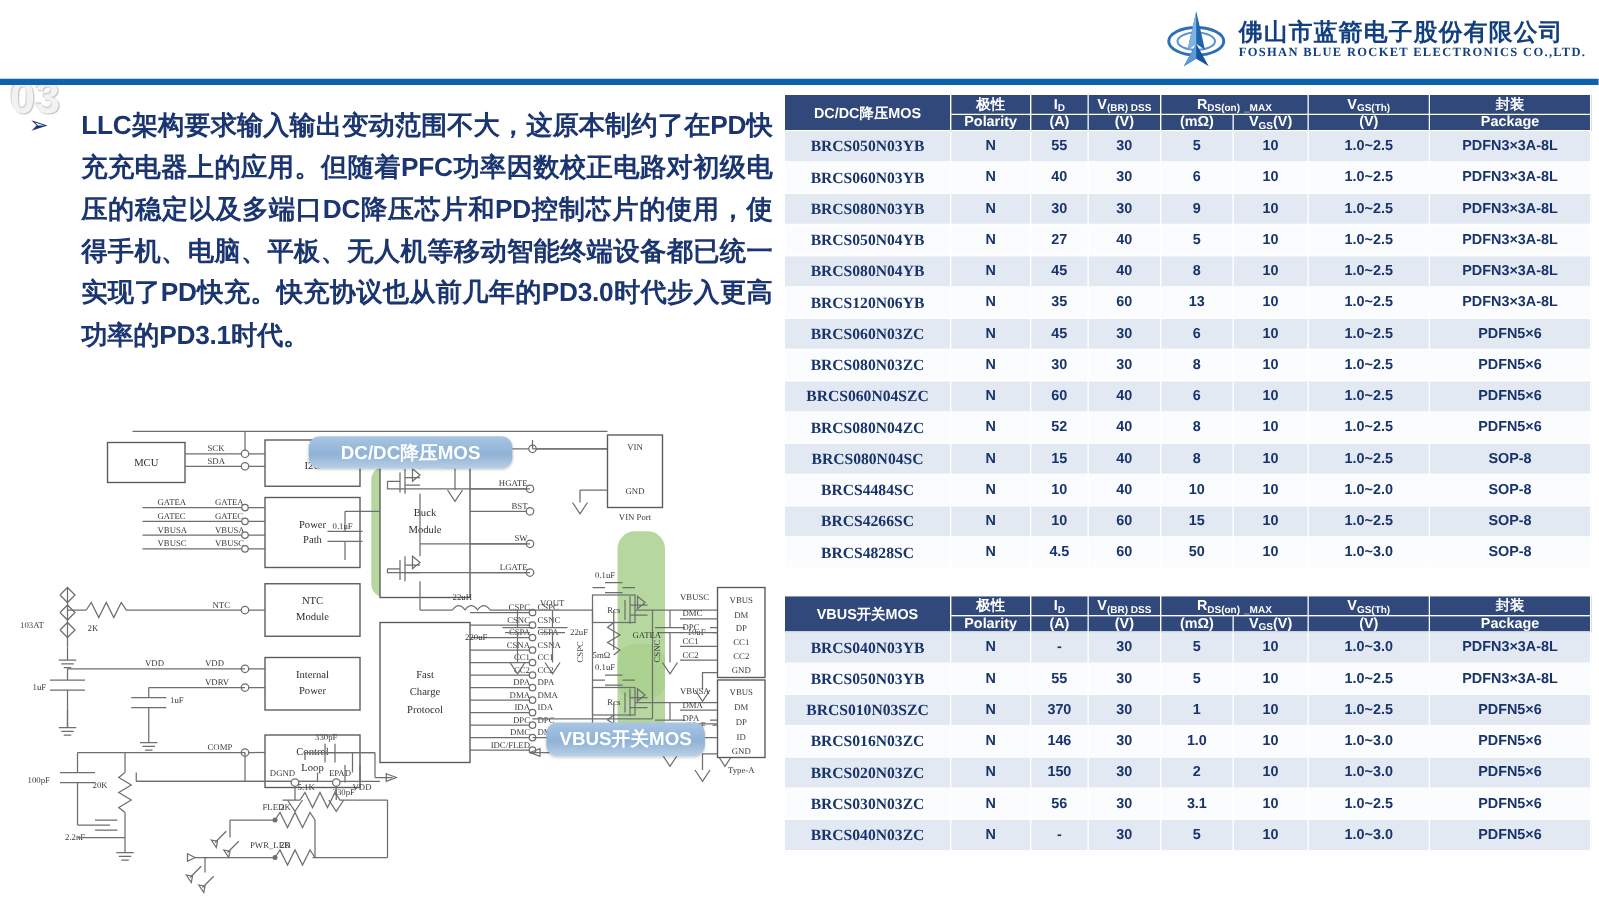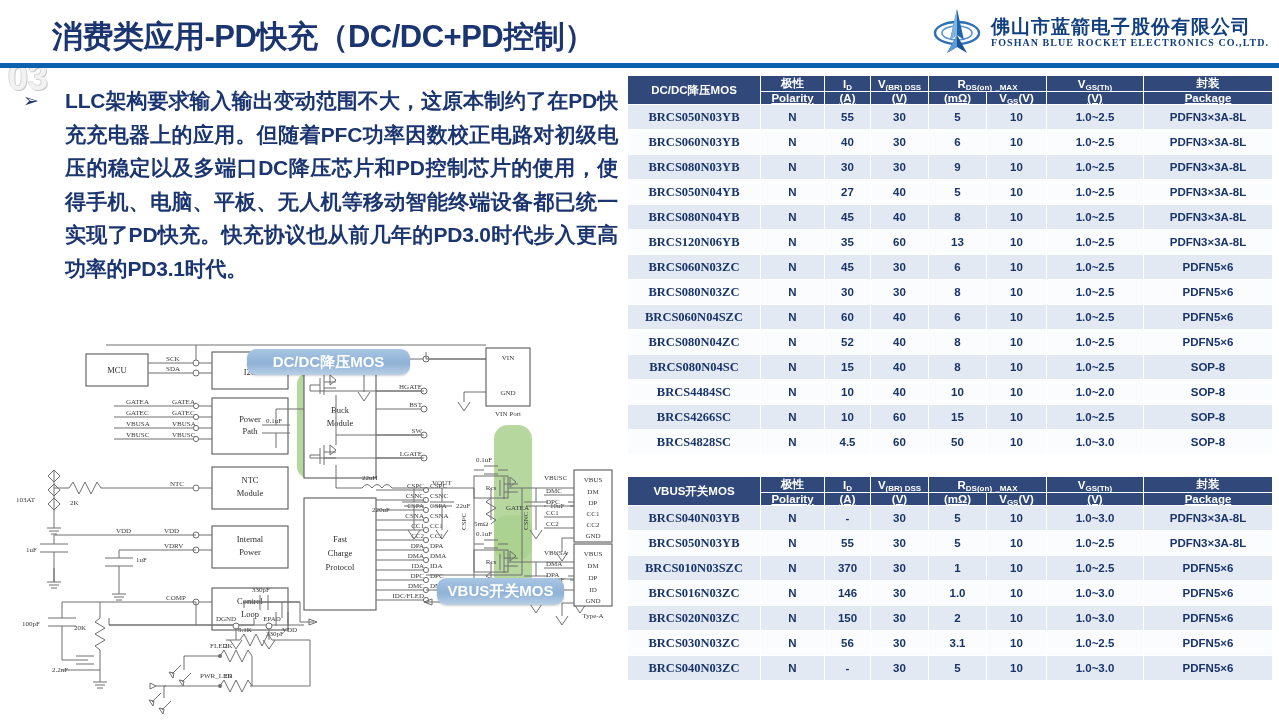--- a/index.html
+++ b/index.html
@@ -55,21 +55,21 @@
   .tbl td,.tbl th{
     border:1px solid #ffffff;text-align:center;vertical-align:middle;
     font-size:11.5px;font-weight:bold;color:#18346b;padding:0;
   }
   .tbl thead th{background:#31487a;color:#ffffff;}
   .tbl tbody tr td{height:24px;}
   .tbl tbody tr:nth-child(odd) td{background:#e3e9f2;}
   .tbl tbody tr:nth-child(even) td{background:#fbfcfe;}
   .tbl .name{font-size:12.5px;font-family:Liberation Serif, serif;}
   .hdr-cn{font-size:13px;font-weight:bold;}
-  .hdr-en{font-size:11.5px;font-weight:bold;text-decoration:underline;}
+  .hdr-en{font-size:11.5px;font-weight:bold;}
   .sub{font-size:8px;vertical-align:baseline;position:relative;top:2px;}
   .hdr-name{font-size:13px;}
 
   #table1{left:627px;top:75px;width:645px;}
   #table2{left:627px;top:476px;width:645px;}
 
   .c-name{width:133px;}
   .c-pol{width:64px;}
   .c-id{width:46px;}
   .c-vbr{width:58px;}
@@ -78,21 +78,20 @@
   .c-vgsth{width:97px;}
   .c-pkg{width:129px;}
 </style>
 </head>
 <body>
 
 <div class="slide">
 
   <div class="hdr">
     <div class="hdr-num">03</div>
-    <div class="hdr-title">消费类应用-PD快充（DC/DC+PD控制）</div>
     <div class="hdr-rule"></div>
 
     <div class="logo-wrap">
       <span class="logo-mark">
         <svg width="52" height="52" viewBox="0 0 52 52">
           <ellipse cx="26" cy="27" rx="22" ry="11" fill="none" stroke="#2f6fb5" stroke-width="2.4"></ellipse>
           <ellipse cx="26" cy="27" rx="15" ry="7" fill="none" stroke="#5b93cc" stroke-width="1.6"></ellipse>
           <path d="M26 3 L33 34 L26 29 L19 34 Z" fill="#1f64ad"></path>
           <path d="M26 3 L26 29 L19 34 Z" fill="#7fb3e0"></path>
           <path d="M26 29 L36 47 L26 41 L16 47 Z" fill="#17539a"></path>

